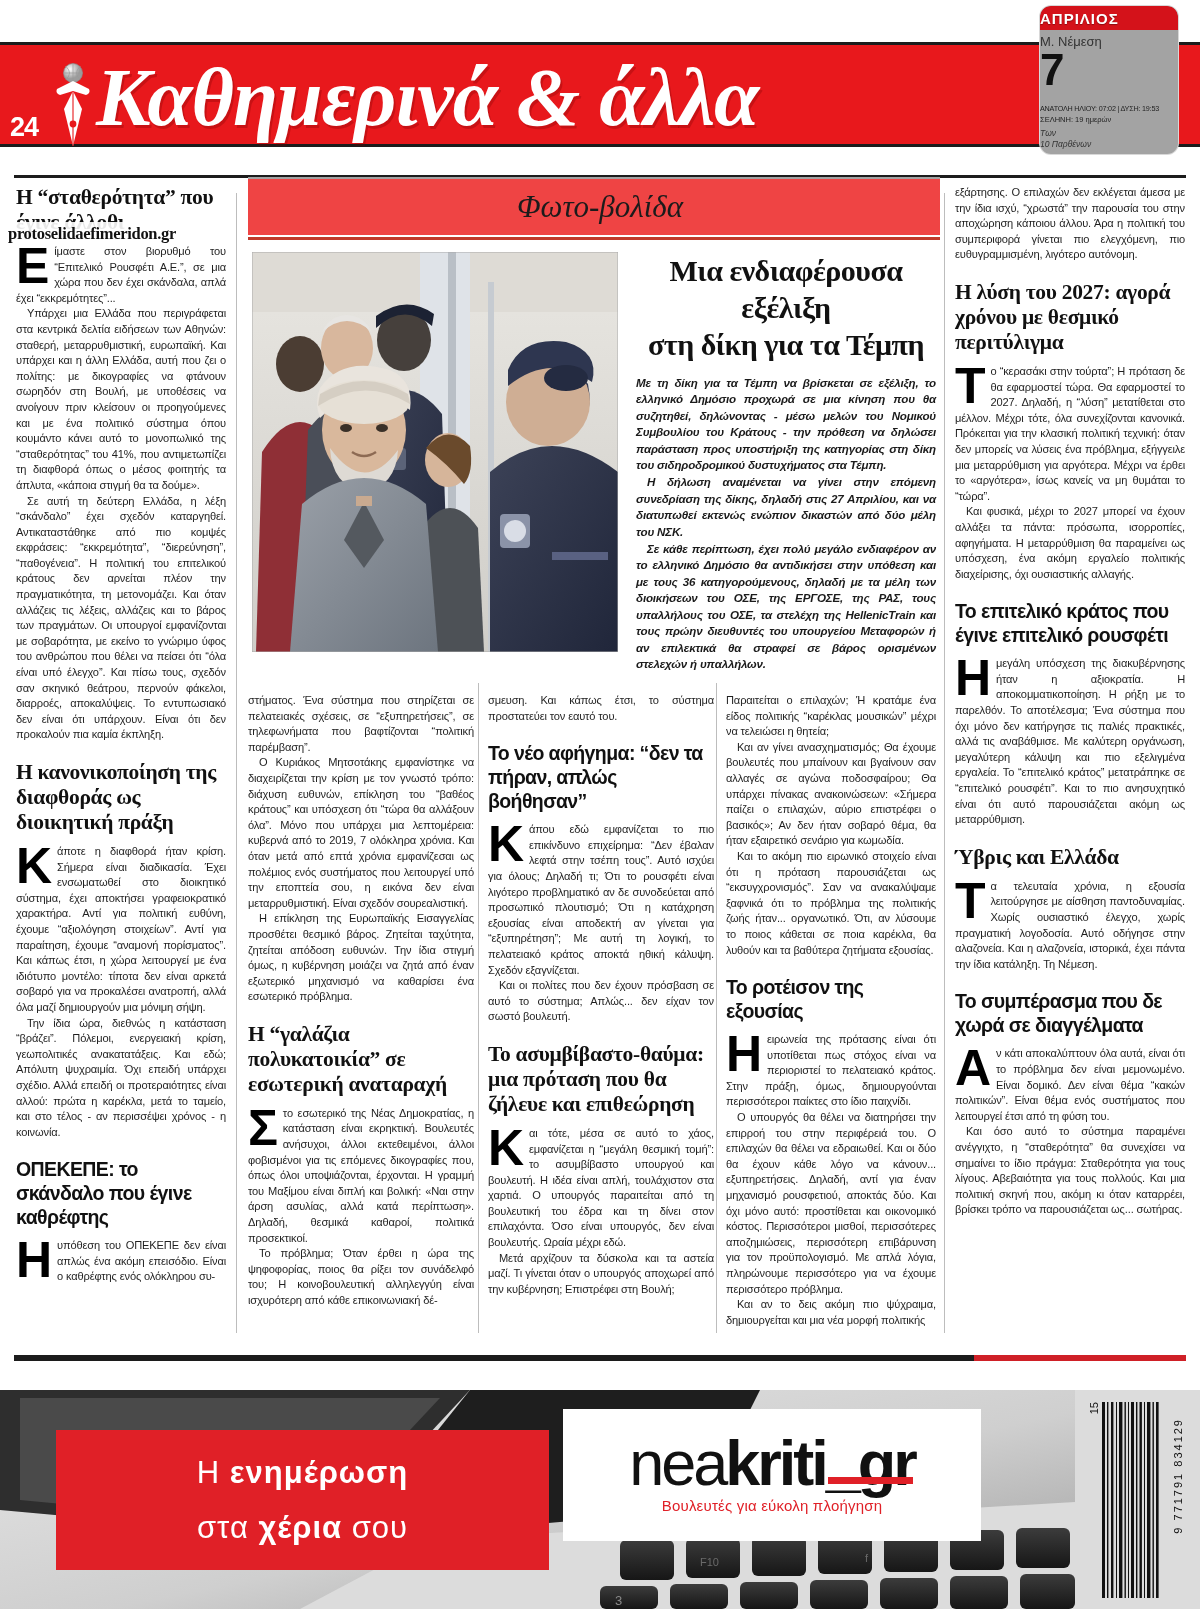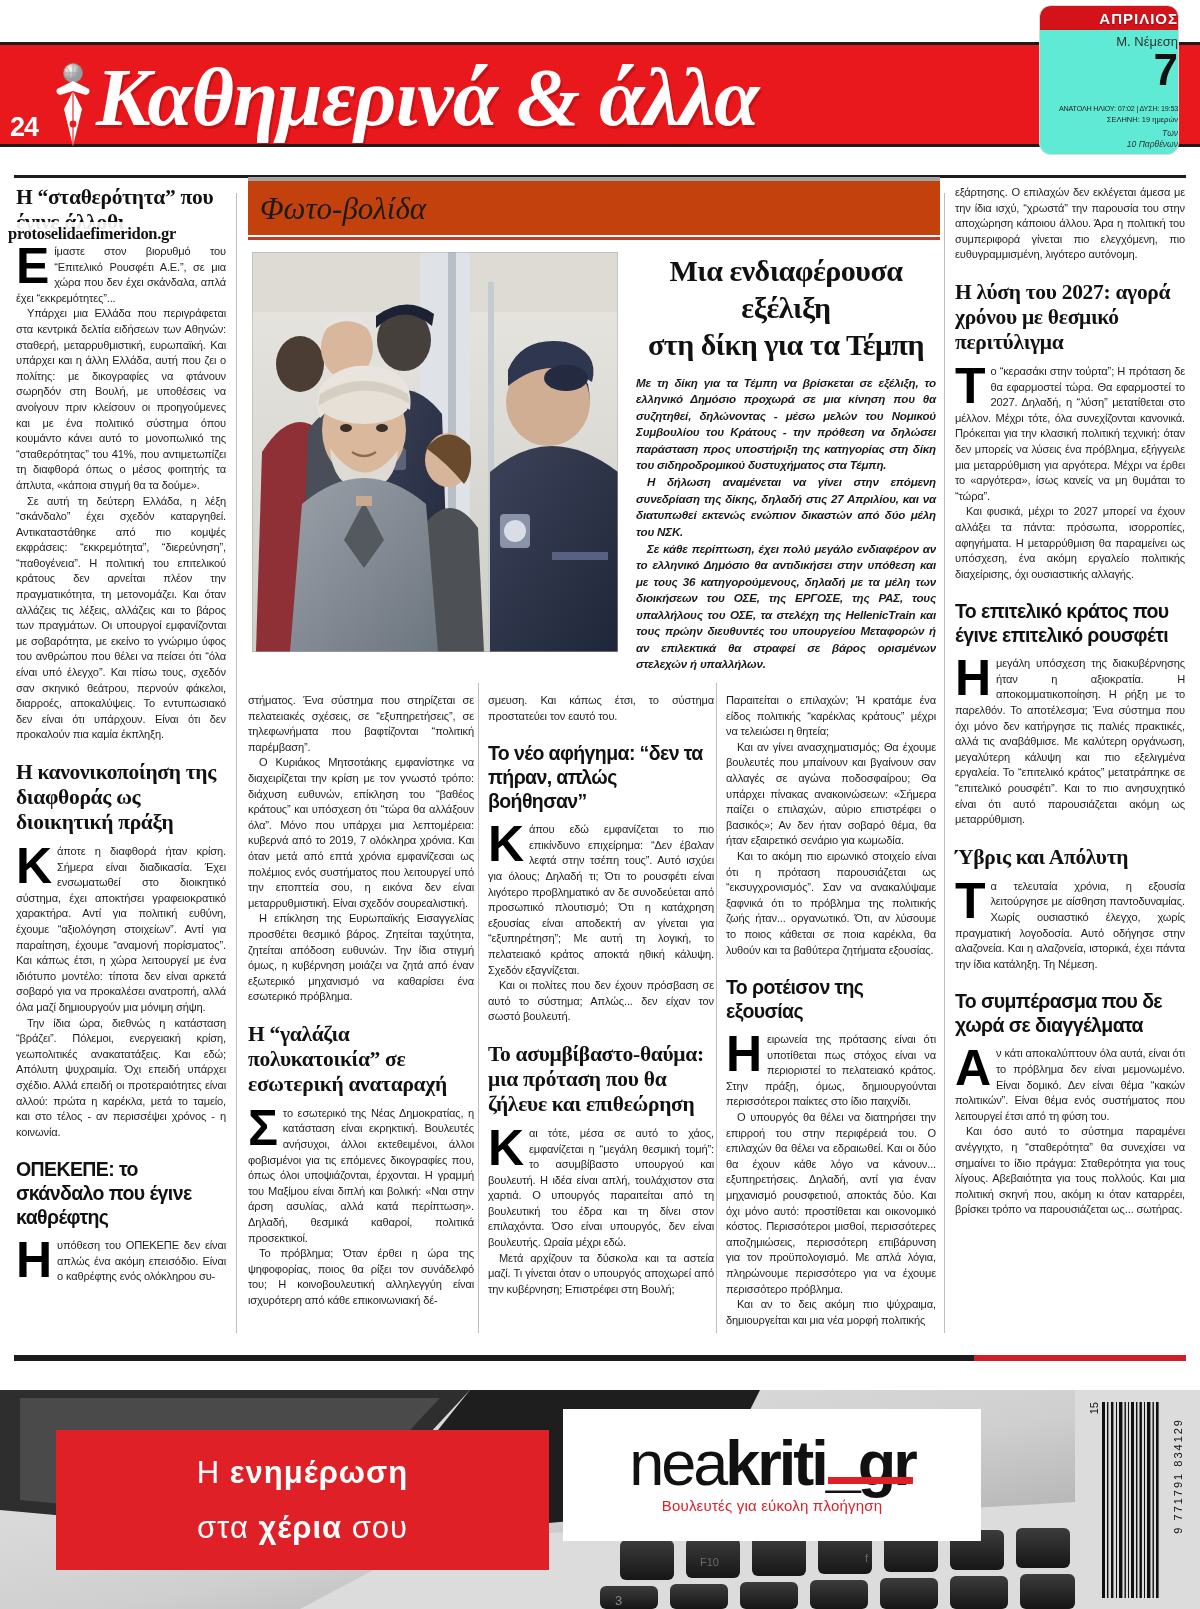--- a/index.html
+++ b/index.html
@@ -33,24 +33,24 @@
     font-family:"Liberation Serif", serif;
     font-style:italic; font-weight:bold;
     font-size:82px; line-height:96px; color:#ffffff;
     letter-spacing:-1px;
     text-shadow: 2px 3px 0 rgba(120,0,0,0.28);
   }
 
   
   .date-card {
     position:absolute; right:22px; top:6px; width:138px; height:148px;
-    background:#5eead4; border-radius:11px;
+    background:#a3a3a3; border-radius:11px;
     box-shadow:0 0 0 1px #d8d8d8;
     z-index:6; overflow:hidden;
-    text-align:right;
+    text-align:left;
   }
   .date-month {
     background:#d4121a; color:#fff;
     font-weight:bold; font-size:15px; letter-spacing:1px;
     padding:4px 0 3px; border-radius:10px 10px 0 0;
     text-shadow:0 1px 1px rgba(0,0,0,.35);
   }
   .date-day-name { font-size:13px; color:#333; margin-top:4px; }
   .date-number { font-size:44px; font-weight:bold; line-height:44px; color:#111; margin-top:-1px; }
   .date-sun { font-size:7.2px; color:#222; margin-top:12px; letter-spacing:-.2px; }
@@ -110,22 +110,23 @@
     font-size:16.5px; color:#111;
     background:rgba(255,255,255,0.90);
     padding:2px 4px; letter-spacing:-0.3px;
   }
 
   
   .feature {
     position:absolute; left:248px; top:14px; width:692px; height:480px;
   }
   .feature-head {
-    position:relative; height:58px; background:#c2410c;
-    border-top:4px solid #a3a3a3;
+    position:relative; height:58px; background:#ef4444;
+    border-top:2px solid #a3a3a3;
+    text-align:center;
   }
   .feature-kicker {
     font-family:"Liberation Serif", serif;
     font-style:italic; font-size:31px; color:#1b1b1b;
     padding:10px 0 0 12px; letter-spacing:0px;
   }
   .feature-rule { height:3px; background:#c0392b; margin-top:2px; }
   .feature-body { position:relative; margin-top:12px; height:400px; }
 
   .photo {
@@ -354,41 +355,41 @@
     <h2 class="hl sans">Το νέο αφήγημα: “δεν τα πήραν, απλώς βοήθησαν”</h2>
     <p class="body-p dropcap">Κάπου εδώ εμφανίζεται το πιο επικίνδυνο επιχείρημα: “Δεν έβαλαν λεφτά στην τσέπη τους”. Αυτό ισχύει για όλους; Δηλαδή τι; Ότι το ρουσφέτι είναι λιγότερο προβληματικό αν δε συνοδεύεται από προσωπικό πλουτισμό; Ότι η κατάχρηση εξουσίας είναι αποδεκτή αν γίνεται για “εξυπηρέτηση”; Με αυτή τη λογική, το πελατειακό κράτος αποκτά ηθική κάλυψη. Σχεδόν εξαγνίζεται.</p>
     <p class="body-p">Και οι πολίτες που δεν έχουν πρόσβαση σε αυτό το σύστημα; Απλώς... δεν είχαν τον σωστό βουλευτή.</p>
     <div class="spacer"></div>
     <h2 class="hl">Το ασυμβίβαστο-θαύμα: μια πρόταση που θα ζήλευε και επιθεώρηση</h2>
     <p class="body-p dropcap">Και τότε, μέσα σε αυτό το χάος, εμφανίζεται η “μεγάλη θεσμική τομή”: το ασυμβίβαστο υπουργού και βουλευτή. Η ιδέα είναι απλή, τουλάχιστον στα χαρτιά. Ο υπουργός παραιτείται από τη βουλευτική του έδρα και τη δίνει στον επιλαχόντα. Όσο είναι υπουργός, δεν είναι βουλευτής. Ωραία μέχρι εδώ.</p>
     <p class="body-p">Μετά αρχίζουν τα δύσκολα και τα αστεία μαζί. Τι γίνεται όταν ο υπουργός αποχωρεί από την κυβέρνηση; Επιστρέφει στη Βουλή;</p>
   </div>
 
   <div class="col c4" style="top:530px;">
-    <p class="body-p">Παραιτείται ο επιλαχών; Ή κρατάμε ένα είδος πολιτικής “καρέκλας κράτους” μέχρι να τελειώσει η θητεία;</p>
+    <p class="body-p">Παραιτείται ο επιλαχών; Ή κρατάμε ένα είδος πολιτικής “καρέκλας μουσικών” μέχρι να τελειώσει η θητεία;</p>
     <p class="body-p">Και αν γίνει ανασχηματισμός; Θα έχουμε βουλευτές που μπαίνουν και βγαίνουν σαν αλλαγές σε αγώνα ποδοσφαίρου; Θα υπάρχει πίνακας ανακοινώσεων: «Σήμερα παίζει ο επιλαχών, αύριο επιστρέφει ο βασικός»; Αν δεν ήταν σοβαρό θέμα, θα ήταν εξαιρετικό σενάριο για κωμωδία.</p>
     <p class="body-p">Και το ακόμη πιο ειρωνικό στοιχείο είναι ότι η πρόταση παρουσιάζεται ως “εκσυγχρονισμός”. Σαν να ανακαλύψαμε ξαφνικά ότι το πρόβλημα της πολιτικής ζωής ήταν... οργανωτικό. Ότι, αν λύσουμε το ποιος κάθεται σε ποια καρέκλα, θα λυθούν και τα βαθύτερα ζητήματα εξουσίας.</p>
     <div class="spacer"></div>
     <h2 class="hl sans">Το ροτέισον της εξουσίας</h2>
     <p class="body-p dropcap">Η ειρωνεία της πρότασης είναι ότι υποτίθεται πως στόχος είναι να περιοριστεί το πελατειακό κράτος. Στην πράξη, όμως, δημιουργούνται περισσότεροι παίκτες στο ίδιο παιχνίδι.</p>
     <p class="body-p">Ο υπουργός θα θέλει να διατηρήσει την επιρροή του στην περιφέρειά του. Ο επιλαχών θα θέλει να εδραιωθεί. Και οι δύο θα έχουν κάθε λόγο να κάνουν... εξυπηρετήσεις. Δηλαδή, αντί για έναν μηχανισμό ρουσφετιού, αποκτάς δύο. Και όχι μόνο αυτό: προστίθεται και οικονομικό κόστος. Περισσότεροι μισθοί, περισσότερες αποζημιώσεις, περισσότερη επιβάρυνση για τον προϋπολογισμό. Με απλά λόγια, πληρώνουμε περισσότερο για να έχουμε περισσότερο πρόβλημα.</p>
     <p class="body-p">Και αν το δεις ακόμη πιο ψύχραιμα, δημιουργείται και μια νέα μορφή πολιτικής</p>
   </div>
 
   <div class="col c5">
     <p class="body-p">εξάρτησης. Ο επιλαχών δεν εκλέγεται άμεσα με την ίδια ισχύ, “χρωστά” την παρουσία του στην αποχώρηση κάποιου άλλου. Άρα η πολιτική του συμπεριφορά γίνεται πιο ελεγχόμενη, πιο ευθυγραμμισμένη, λιγότερο αυτόνομη.</p>
     <div class="spacer"></div>
     <h2 class="hl">Η λύση του 2027: αγορά χρόνου με θεσμικό περιτύλιγμα</h2>
     <p class="body-p dropcap">Το “κερασάκι στην τούρτα”; Η πρόταση δε θα εφαρμοστεί τώρα. Θα εφαρμοστεί το 2027. Δηλαδή, η “λύση” μετατίθεται στο μέλλον. Μέχρι τότε, όλα συνεχίζονται κανονικά. Πρόκειται για την κλασική πολιτική τεχνική: όταν δεν μπορείς να λύσεις ένα πρόβλημα, εξήγγειλε μια μεταρρύθμιση για αργότερα. Μέχρι να έρθει το «αργότερα», ίσως κανείς να μη θυμάται το “τώρα”.</p>
     <p class="body-p">Και φυσικά, μέχρι το 2027 μπορεί να έχουν αλλάξει τα πάντα: πρόσωπα, ισορροπίες, αφηγήματα. Η μεταρρύθμιση θα παραμείνει ως υπόσχεση, ένα ακόμη εργαλείο πολιτικής διαχείρισης, όχι ουσιαστικής αλλαγής.</p>
     <div class="spacer"></div>
     <h2 class="hl sans">Το επιτελικό κράτος που έγινε επιτελικό ρουσφέτι</h2>
     <p class="body-p dropcap">Η μεγάλη υπόσχεση της διακυβέρνησης ήταν η αξιοκρατία. Η αποκομματικοποίηση. Η ρήξη με το παρελθόν. Το αποτέλεσμα; Ένα σύστημα που όχι μόνο δεν κατήργησε τις παλιές πρακτικές, αλλά τις αναβάθμισε. Με καλύτερη οργάνωση, μεγαλύτερη κάλυψη και πιο εξελιγμένα εργαλεία. Το “επιτελικό κράτος” μετατράπηκε σε “επιτελικό ρουσφέτι”. Και το πιο ανησυχητικό είναι ότι αυτό παρουσιάζεται ακόμη ως μεταρρύθμιση.</p>
     <div class="spacer"></div>
-    <h2 class="hl">Ύβρις και Απόλυτη</h2>
+    <h2 class="hl">Ύβρις και Ελλάδα</h2>
     <p class="body-p dropcap">Τα τελευταία χρόνια, η εξουσία λειτούργησε με αίσθηση παντοδυναμίας. Χωρίς ουσιαστικό έλεγχο, χωρίς πραγματική λογοδοσία. Αυτό οδήγησε στην αλαζονεία. Και η αλαζονεία, ιστορικά, έχει πάντα την ίδια κατάληξη. Τη Νέμεση.</p>
     <div class="spacer"></div>
     <h2 class="hl sans">Το συμπέρασμα που δε χωρά σε διαγγέλματα</h2>
     <p class="body-p dropcap">Αν κάτι αποκαλύπτουν όλα αυτά, είναι ότι το πρόβλημα δεν είναι μεμονωμένο. Είναι δομικό. Δεν είναι θέμα “κακών πολιτικών”. Είναι θέμα ενός συστήματος που λειτουργεί έτσι από τη φύση του.</p>
     <p class="body-p">Και όσο αυτό το σύστημα παραμένει ανέγγιχτο, η “σταθερότητα” θα συνεχίσει να σημαίνει το ίδιο πράγμα: Σταθερότητα για τους λίγους. Αβεβαιότητα για τους πολλούς. Και μια πολιτική σκηνή που, ακόμη κι όταν καταρρέει, βρίσκει τρόπο να παρουσιάζεται ως... σωτήρας.</p>
   </div>
 </div>
 
 <div class="watermark">protoselidaefimeridon.gr</div>
 

